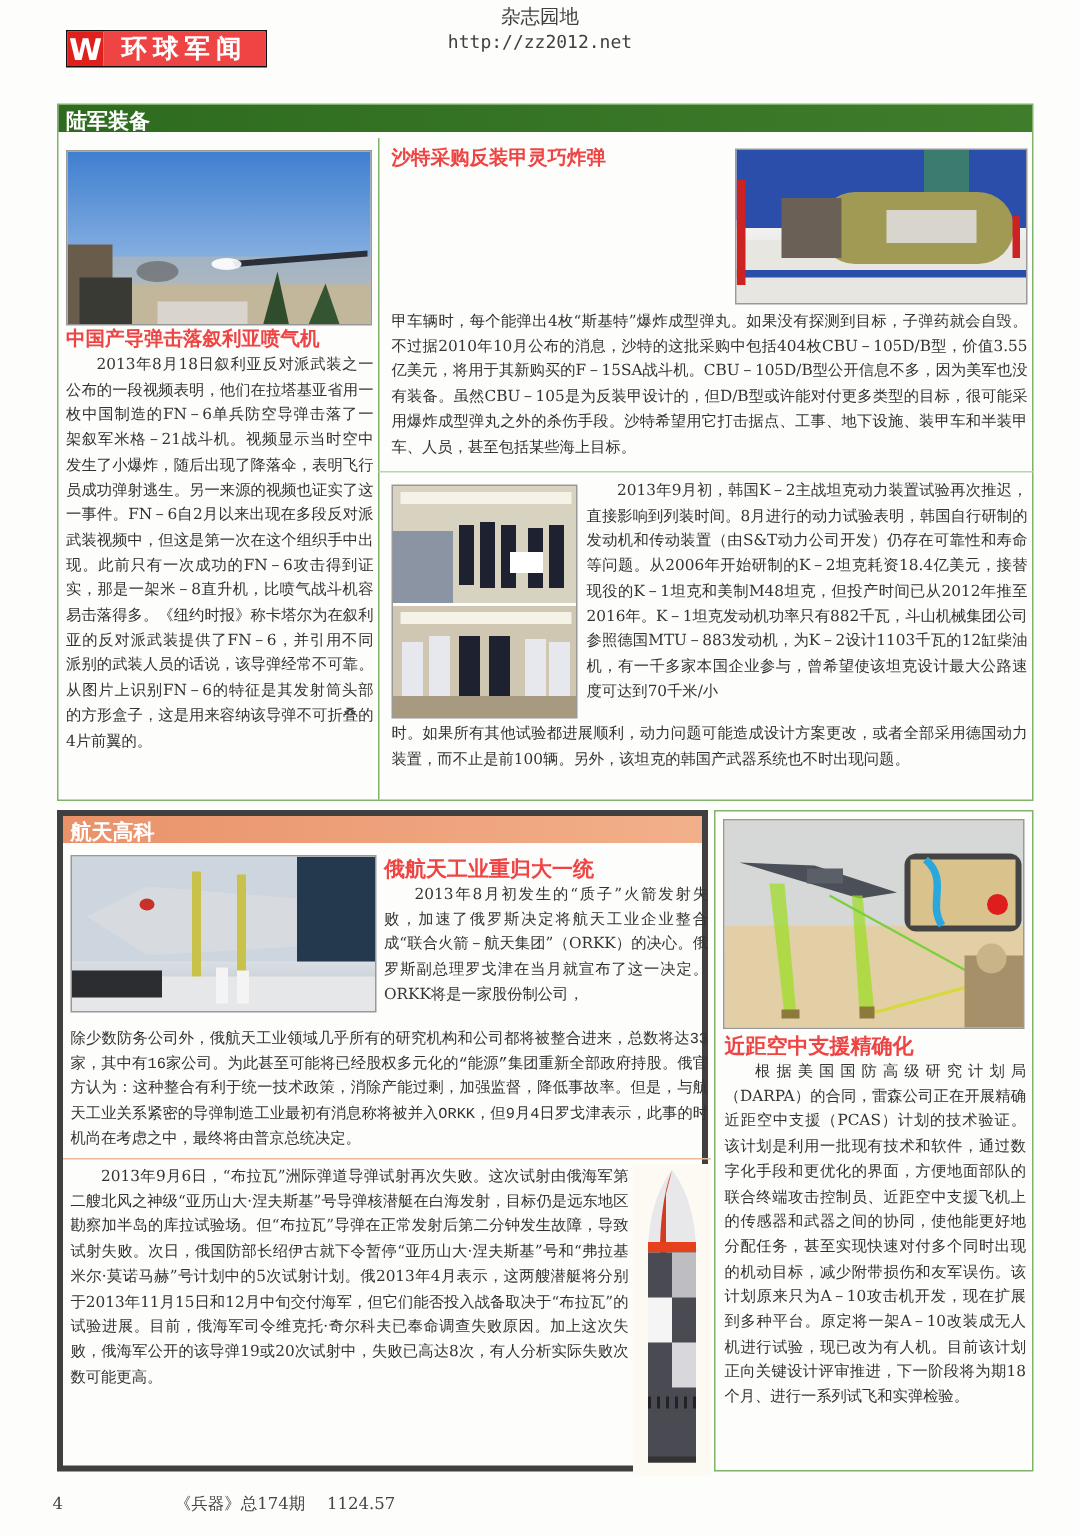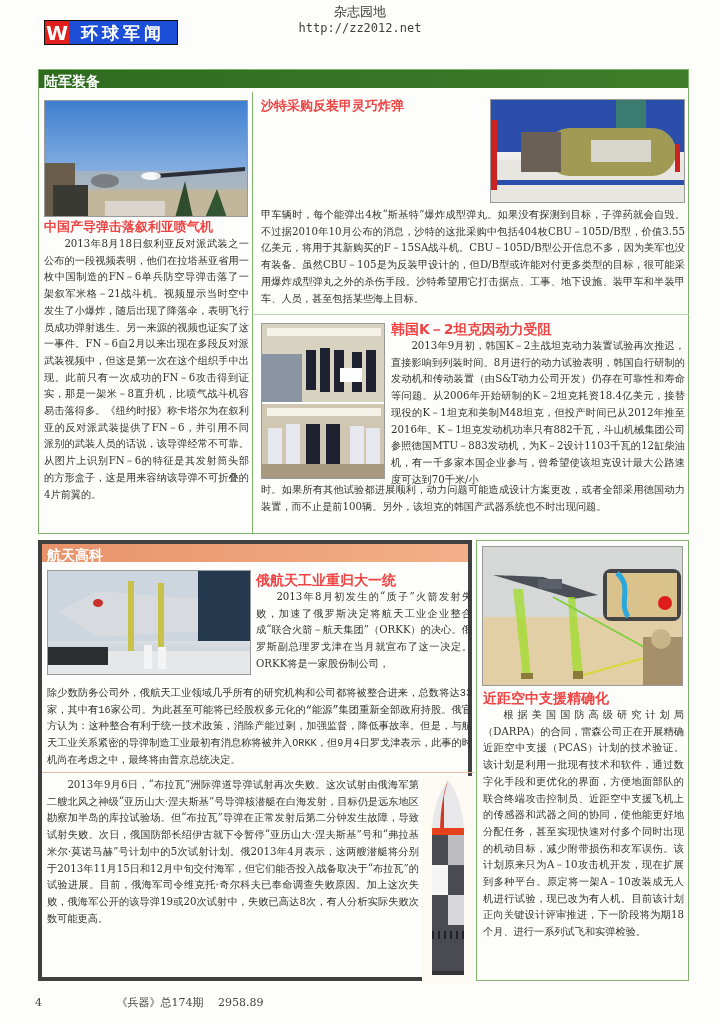--- a/index.html
+++ b/index.html
@@ -5,21 +5,21 @@
   * { box-sizing: border-box; margin: 0; padding: 0; }
   html, body { width: 720px; height: 1024px; background: #fdfdfb; overflow: hidden; }
   body { position: relative; font-family: "DejaVu Serif", "Liberation Serif", serif; color: #2a2a2a; }
 
   .watermark { position: absolute; left: 270px; top: 4px; width: 180px; text-align: center; color: #404040; line-height: 16px; }
   .watermark .wm-cn { font-family: "DejaVu Sans", sans-serif; font-size: 13px; }
   .watermark .wm-url { font-family: "DejaVu Sans Mono", monospace; font-size: 12px; }
 
   .logo { position: absolute; left: 44px; top: 20px; height: 25px; display: flex; border: 1px solid #111; }
   .logo .w { width: 24px; background: #e0201c; color: #fff; font-family: "DejaVu Sans", sans-serif; font-weight: bold; font-size: 20px; line-height: 25px; text-align: center; }
-  .logo .t { width: 108px; background: #1d4ed8; color: #fff; font-family: "DejaVu Sans", sans-serif; font-weight: bold; font-size: 17px; line-height: 25px; text-align: center; letter-spacing: 4px; }
+  .logo .t { width: 108px; background: #ef4444; color: #fff; font-family: "DejaVu Sans", sans-serif; font-weight: bold; font-size: 17px; line-height: 25px; text-align: center; letter-spacing: 4px; }
 
   .section-army { position: absolute; left: 38px; top: 69px; width: 651px; height: 465px; border: 1px solid #7fb26a; }
   .hdr { height: 18px; color: #fff; font-family: "DejaVu Sans", sans-serif; font-weight: bold; font-size: 14px; line-height: 22px; padding-left: 5px; }
   .hdr-green { background: linear-gradient(90deg,#2e6b1f,#3f7d2b); }
   .hdr-orange { background: linear-gradient(90deg,#e9926a,#f2b08a); }
 
   .col-divider { position: absolute; background: #7fb26a; width: 1px; }
 
   .article-title { font-family: "DejaVu Sans", sans-serif; font-weight: bold; font-size: 13px; color: #ef4444; line-height: 18px; }
   .body-text { font-size: 10.2px; line-height: 16.7px; text-align: justify; color: #333; }
@@ -124,21 +124,20 @@
           <rect x="104" y="104" width="14" height="40"></rect>
         </g>
       <g fill="#1e2230">
           <rect x="44" y="100" width="14" height="44"></rect>
           <rect x="64" y="100" width="14" height="44"></rect>
         </g>
       <rect x="0" y="140" width="124" height="16" fill="#a89a80"></rect>
     </svg>
   </div>
   <div style="position:absolute; left:352px; top:250px; width:294px;">
-    <div class="article-title" style="font-size:14px;">韩国K－2坦克因动力受阻</div>
     <div class="body-text indent">2013年9月初，韩国K－2主战坦克动力装置试验再次推迟，直接影响到列装时间。8月进行的动力试验表明，韩国自行研制的发动机和传动装置（由S&amp;T动力公司开发）仍存在可靠性和寿命等问题。从2006年开始研制的K－2坦克耗资18.4亿美元，接替现役的K－1坦克和美制M48坦克，但投产时间已从2012年推至2016年。K－1坦克发动机功率只有882千瓦，斗山机械集团公司参照德国MTU－883发动机，为K－2设计1103千瓦的12缸柴油机，有一千多家本国企业参与，曾希望使该坦克设计最大公路速度可达到70千米/小</div>
   </div>
   <div style="position:absolute; left:222px; top:412px; width:424px;">
     <div class="body-text">时。如果所有其他试验都进展顺利，动力问题可能造成设计方案更改，或者全部采用德国动力装置，而不止是前100辆。另外，该坦克的韩国产武器系统也不时出现问题。</div>
   </div>
 </div>
 
 <div class="section-space">
   <div class="hdr hdr-orange">航天高科</div>
 
@@ -216,14 +215,14 @@
   </div>
   <div style="position:absolute; left:6px; top:148px; width:201px;">
     <div class="article-title" style="font-size:14px;">近距空中支援精确化</div>
     <div class="body-text indent">根据美国国防高级研究计划局（DARPA）的合同，雷森公司正在开展精确近距空中支援（PCAS）计划的技术验证。该计划是利用一批现有技术和软件，通过数字化手段和更优化的界面，方便地面部队的联合终端攻击控制员、近距空中支援飞机上的传感器和武器之间的协同，使他能更好地分配任务，甚至实现快速对付多个同时出现的机动目标，减少附带损伤和友军误伤。该计划原来只为A－10攻击机开发，现在扩展到多种平台。原定将一架A－10改装成无人机进行试验，现已改为有人机。目前该计划正向关键设计评审推进，下一阶段将为期18个月、进行一系列试飞和实弹检验。</div>
   </div>
 </div>
 
 <div class="footer">
   <span style="width:78px;">4</span>
   <span style="width:98px;">《兵器》总174期</span>
-  <span>2958.89</span>
+  <span>1124.57</span>
 </div>
 
 </body></html>

